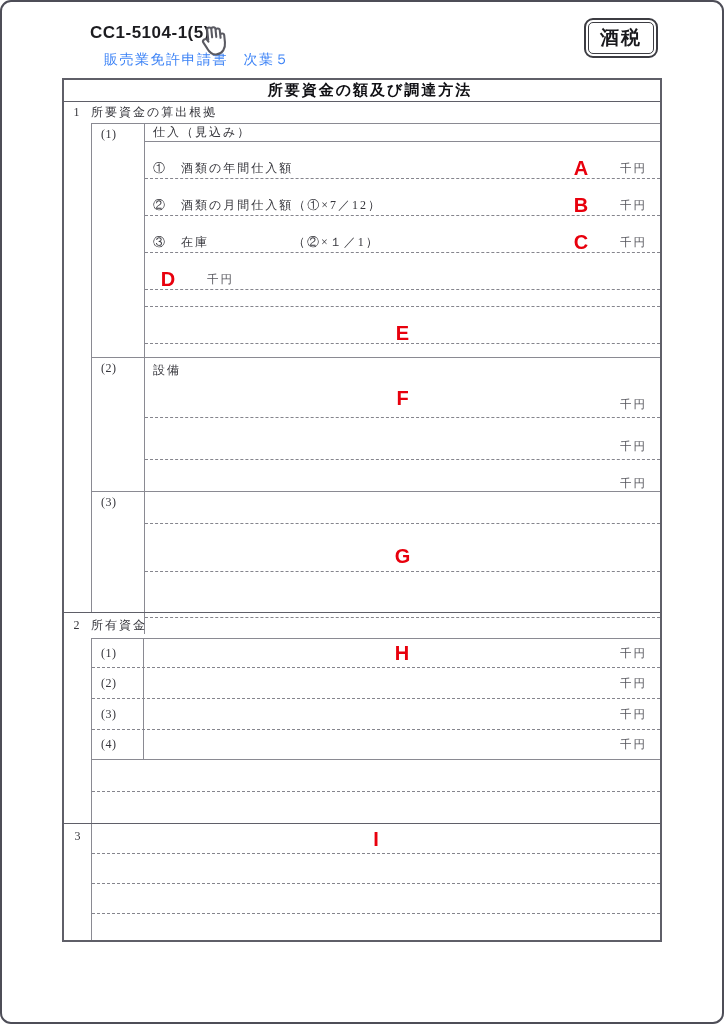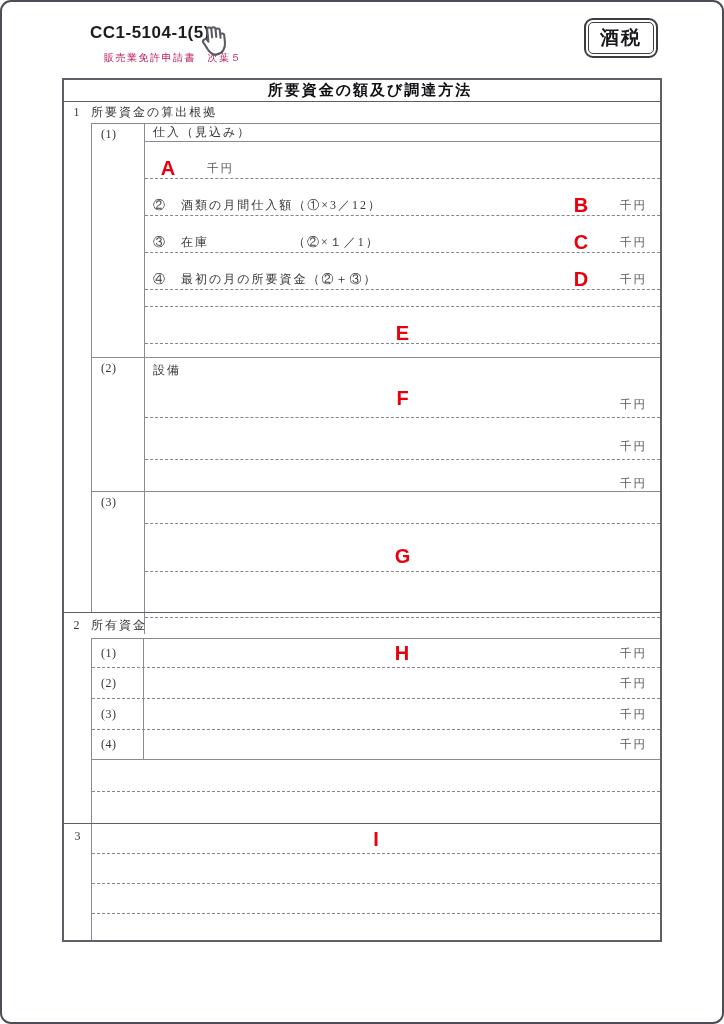--- a/index.html
+++ b/index.html
@@ -3,21 +3,21 @@
 <meta charset="utf-8">
 <style>
   html,body{margin:0;padding:0;background:#ffffff;}
   body{width:724px;height:1024px;position:relative;overflow:hidden;
        font-family:"Liberation Serif","DejaVu Serif",serif;color:#2e2e34;}
   .page{position:absolute;inset:0;border:2px solid #4d4d57;border-radius:11px;background:#fff;box-sizing:border-box;}
 
   
   .form-code{position:absolute;left:88px;top:21px;font-family:"Liberation Sans","DejaVu Sans",sans-serif;
              font-weight:bold;font-size:17px;color:#1c1c20;letter-spacing:.5px;}
-  .form-title{position:absolute;left:88px;top:49px;font-size:10px;letter-spacing:1.5px;color:#be185d;padding-left:14px;}
+  .form-title{position:absolute;left:88px;top:49px;font-size:14px;letter-spacing:1.5px;color:#3b82f6;padding-left:14px;}
   .hand-icon{position:absolute;left:194px;top:20px;width:34px;height:36px;transform:rotate(-6deg);}
   .badge{position:absolute;left:582px;top:16px;width:74px;height:40px;border:2.5px solid #3c3c42;
          border-radius:9px;padding:2px;box-sizing:border-box;background:#fff;}
   .badge-inner{width:100%;height:100%;border:1.5px solid #3c3c42;border-radius:5px;box-sizing:border-box;
                display:flex;align-items:center;justify-content:center;font-weight:bold;font-size:19px;
                letter-spacing:2px;color:#19191d;}
 
   
   .doc-table{position:absolute;left:60px;top:76px;width:600px;height:864px;box-sizing:border-box;
              border:2px solid #5f5f68;display:flex;flex-direction:column;font-size:12px;}
@@ -97,35 +97,35 @@
       <div class="col1"></div>
       <div class="inner">
 
         <div class="sbox b1">
           <div class="lblcol">(1)</div>
           <div class="ccol">
             <div class="row bb-solid" style="height:22px">
               <span class="txt">仕入（見込み）</span>
             </div>
             <div class="row bb-dash" style="height:28px">
+              <span class="txt">①　酒類の年間仕入額</span>
               <span class="marker">A</span>
               <span class="unit">千円</span>
             </div>
             <div class="row bb-dash" style="height:29px">
-              <span class="txt">②　酒類の月間仕入額（①×3／12）</span>
+              <span class="txt">②　酒類の月間仕入額（①×7／12）</span>
               <span class="marker">B</span>
               <span class="unit">千円</span>
             </div>
             <div class="row bb-dash" style="height:29px">
               <span class="txt">③　在庫　　　　　　（②×１／1）</span>
               <span class="marker">C</span>
               <span class="unit">千円</span>
             </div>
             <div class="row bb-dash" style="height:37px">
-              <span class="txt">④　最初の月の所要資金（②＋③）</span>
               <span class="marker">D</span>
               <span class="unit">千円</span>
             </div>
             <div class="row bb-dash" style="height:29px"></div>
             <div class="row bb-dash center-marker" style="height:30px">
               <span class="marker">E</span>
             </div>
             <div class="row" style="flex:1"></div>
           </div>
         </div>

